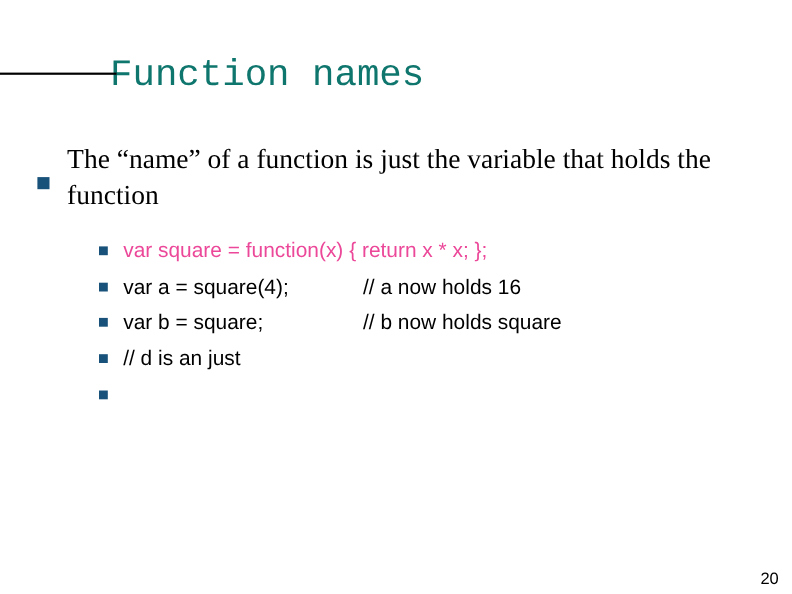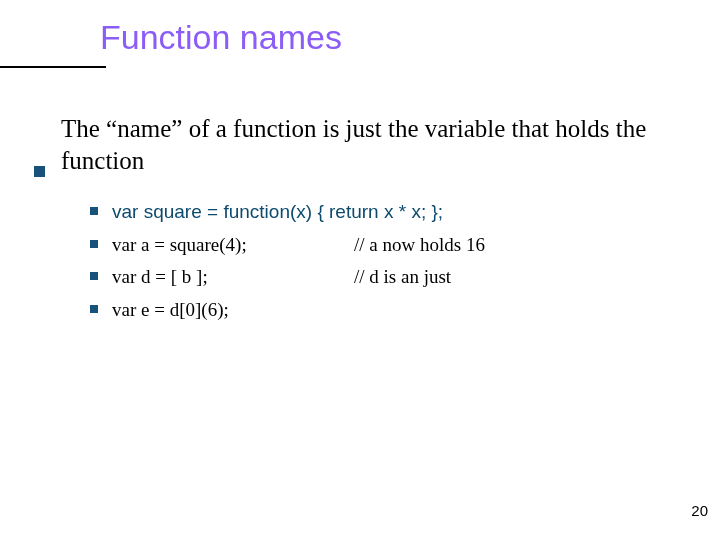--- a/index.html
+++ b/index.html
@@ -17,31 +17,31 @@
     .title-hr {
       position: absolute;
       left: 0;
       top: 66px;
       width: 106px;
       height: 2px;
       background: #000;
     }
     .title {
       font-size: 34px;
-      color: #8b5cf6;
-      font-family: Liberation Sans, sans-serif;
+      color: #0f766e;
+      font-family: Liberation Mono, monospace;
+      margin-top: 32px;
     }
     .content {
       padding: 36px 30px 0 34px;
     }
     .main-item {
       display: flex;
-      align-items: flex-end;
+      align-items: center;
       margin-bottom: 22px;
-      margin-top: 14px;
     }
     .bullet-l1 {
       width: 11px;
       height: 11px;
       background: #18527a;
       margin-top: 9px;
       margin-right: 16px;
       flex-shrink: 0;
     }
     .main-text {
@@ -61,43 +61,42 @@
     .bullet-l2 {
       width: 8px;
       height: 8px;
       background: #18527a;
       margin-top: 8px;
       margin-right: 14px;
       flex-shrink: 0;
     }
     .row {
       display: flex;
-      font-family: Liberation Serif, serif;
+      font-family: Liberation Sans, sans-serif;
       font-size: 19px;
       color: #000;
       line-height: 1.35;
-      gap: 24px;
     }
     .cell-code {
       width: 218px;
       flex-shrink: 0;
     }
     .cell-comment {
       flex-shrink: 0;
     }
     .row-full {
       font-family: Verdana, Geneva, sans-serif;
       font-size: 19px;
-      color: #0c4a6e;
+      color: #ec4899;
       line-height: 1.35;
     }
     .page-number {
       position: absolute;
       right: 12px;
-      bottom: 21px;
+      bottom: 5px;
       font-family: Verdana, Geneva, sans-serif;
       font-size: 15px;
       color: #000;
     }
   </style>
 </head>
 <body>
 
 <div class="title-area">
   <div class="title-hr"></div>
@@ -118,26 +117,31 @@
     <div class="sub-item">
       <div class="bullet-l2"></div>
       <div class="row">
         <div class="cell-code">var a = square(4);</div>
         <div class="cell-comment">// a now holds 16</div>
       </div>
     </div>
     <div class="sub-item">
       <div class="bullet-l2"></div>
       <div class="row">
-        <div class="cell-code">var d = [ b ];</div>
+        <div class="cell-code">var b = square;</div>
+        <div class="cell-comment">// b now holds square</div>
+      </div>
+    </div>
+    <div class="sub-item">
+      <div class="bullet-l2"></div>
+      <div class="row">
         <div class="cell-comment">// d is an just</div>
       </div>
     </div>
     <div class="sub-item">
       <div class="bullet-l2"></div>
       <div class="row">
-        <div class="cell-code">var e = d[0](6);</div>
       </div>
     </div>
   </div>
 </div>
 
 <div class="page-number">20</div>
 
 </body></html>

